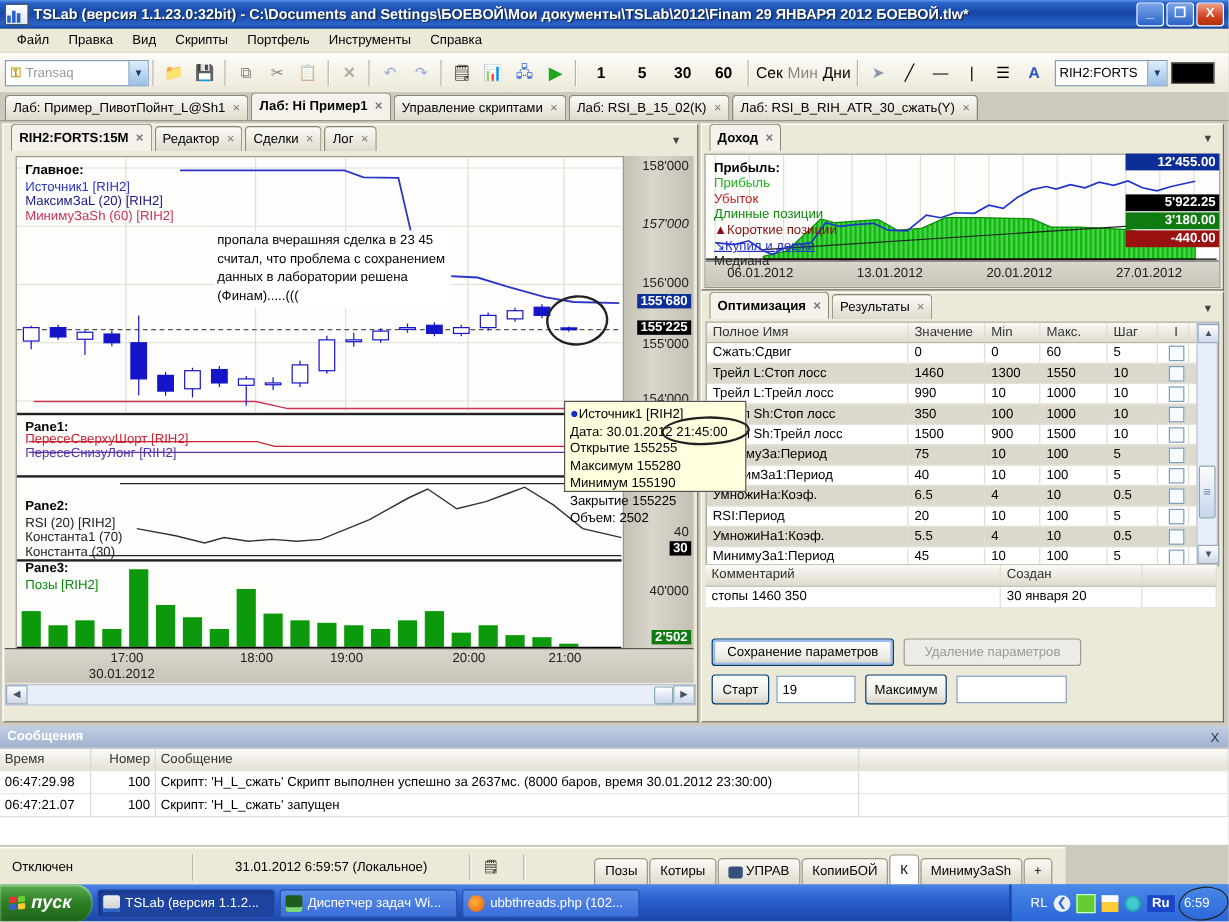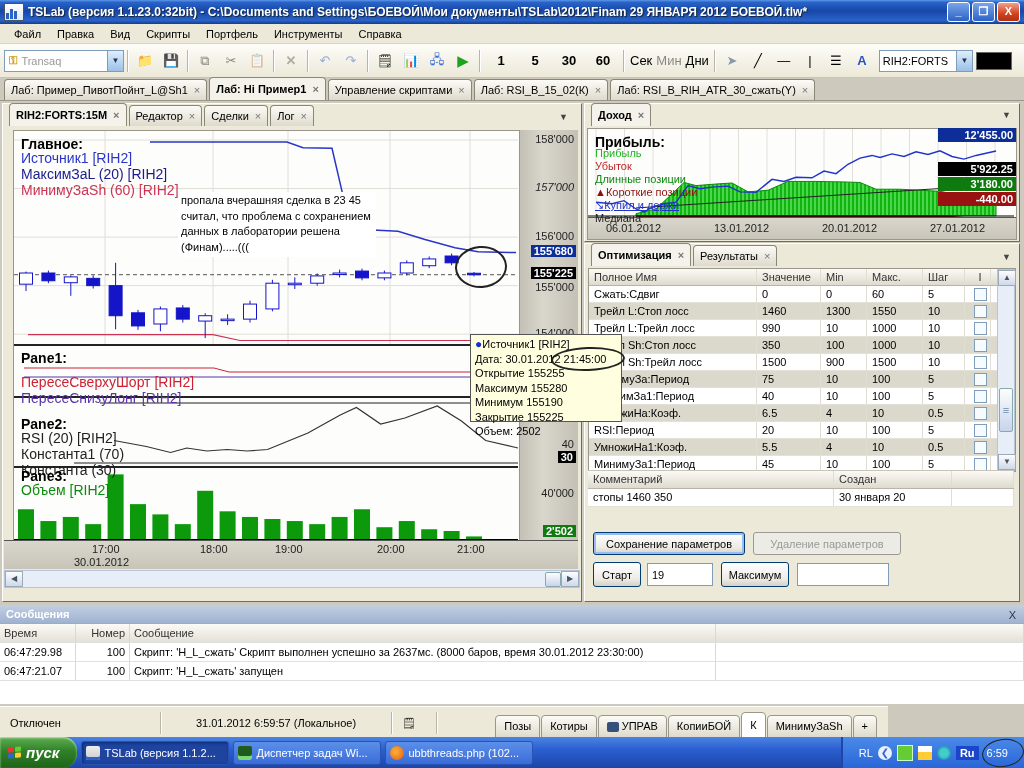--- a/index.html
+++ b/index.html
@@ -29,21 +29,21 @@
   
   #main-tabs{left:0;top:78px;width:1024px;height:23px;display:flex;align-items:flex-end;padding-left:4px;box-sizing:border-box;background:#cdc9bd;border-bottom:1px solid #9a968a;}
   .tab{height:20px;display:flex;align-items:center;padding:0 6px;margin-right:2px;border:1px solid #8a8678;border-bottom:none;border-radius:4px 4px 0 0;background:linear-gradient(180deg,#fcfbf6,#dedacd);white-space:nowrap;}
   .tab.active{background:#f4f2ea;font-weight:bold;height:22px;}
   .tab .x{margin-left:6px;color:#777;font-size:11px;}
   
   .panel{background:#ece9d8;border:1px solid;border-color:#fff #6f6d60 #6f6d60 #fff;}
   .subtabs{display:flex;align-items:flex-end;height:22px;padding-left:6px;position:relative;}
   .subtabs .dd-arrow{position:absolute;right:8px;top:6px;font-size:9px;color:#444;}
   .plotbox{background:#fdfdfc;border:1px solid #9a968a;position:absolute;overflow:hidden;}
-  .legend-line{position:absolute;white-space:nowrap;font-size:14px;}
+  .legend-line{position:absolute;white-space:nowrap;font-size:11px;}
   .axis-strip{position:absolute;background:linear-gradient(90deg,#c4c0b6,#d9d6cc 40%,#c4c0b6);border-left:1px solid #9a968a;}
   .tick{position:absolute;font-size:11px;color:#222;right:4px;}
   .hl{position:absolute;right:2px;color:#fff;font-weight:bold;padding:0 3px;font-size:11px;}
   .timeaxis{position:absolute;background:linear-gradient(180deg,#d9d6cc,#c8c4b8);border-top:1px solid #555;}
   .tlabel{position:absolute;font-size:11px;color:#222;}
   .hscroll{position:absolute;height:16px;background:#e8eef8;border:1px solid #b8c4d8;display:flex;align-items:center;}
   .sbtn{width:16px;height:14px;background:linear-gradient(180deg,#fdfdfd,#cfd8ea);border:1px solid #9ab;color:#456;font-size:8px;text-align:center;line-height:14px;}
   .sthumb{height:13px;background:linear-gradient(180deg,#fdfdfd,#c8d4ec);border:1px solid #8aa;border-radius:2px;}
   
   .trow{display:flex;height:16px;line-height:16px;border-bottom:1px solid #e4e2d8;}
@@ -79,21 +79,21 @@
   .winflag i{height:5px;border-radius:1px;}
   .task-btn{height:24px;margin-left:4px;width:148px;border-radius:3px;background:linear-gradient(180deg,#5c8fe8,#3a6cd8);border:1px solid #2a52b0;color:#fff;display:flex;align-items:center;padding:0 4px;box-sizing:border-box;white-space:nowrap;overflow:hidden;font-size:11px;}
   .task-btn.active{background:#1e44a0;box-shadow:inset 1px 1px 3px #0c2a70;}
   .task-ico{width:14px;height:14px;margin-right:4px;flex:none;border-radius:2px;}
   .ico-tslab .task-ico{background:linear-gradient(180deg,#eee,#ccc);box-shadow:inset 0 -3px 0 #2a63c8;}
   .ico-task .task-ico{background:#1d5c1d;box-shadow:inset 0 -4px 0 #7ad87a;}
   .ico-ff .task-ico{background:radial-gradient(circle at 40% 40%,#ffb13a,#e05a10);border-radius:50%;}
   #tray{margin-left:auto;height:31px;background:linear-gradient(180deg,#4a8ae8,#2a66d8);border-left:2px solid #1c46a8;display:flex;align-items:center;padding:0 16px;color:#fff;}
   .tray-ico{width:14px;height:14px;margin-left:5px;}
   
-  #tooltip{left:470px;top:334px;width:152px;height:88px;background:#ffffdf;border:1px solid #555;font-size:11px;line-height:14.5px;padding:2px 4px;box-sizing:border-box;z-index:40;}
+  #tooltip{left:470px;top:334px;width:152px;height:76px;background:#ffffdf;border:1px solid #555;font-size:11px;line-height:14.5px;padding:2px 4px;box-sizing:border-box;z-index:40;}
   #tooltip .bullet{color:#1a2ecc;font-size:12px;}
   .hand-ellipse{position:absolute;border:2px solid #222;border-radius:50%;background:transparent;z-index:50;}
   #note-box{left:178px;top:192px;width:192px;height:63px;background:#fff;font-size:11px;line-height:15.5px;padding:1px 3px;z-index:30;}
   .val-badge{position:absolute;right:3px;width:72px;color:#fff;font-weight:bold;font-size:11px;text-align:right;padding:0 3px;height:14px;line-height:14px;z-index:5;}
 </style>
 </head>
 <body>
 
 <div id="screen">
 
@@ -310,36 +310,36 @@
     </div>
 
     <div class="legend-line" style="left:18px;top:32px;font-weight:bold;">Главное:</div>
     <div class="abs" style="left:18px;top:46px;">
 
     <div class="legend-line" style="position: static; color: rgb(42, 53, 200);">Источник1 [RIH2]</div>
         <div class="legend-line" style="position: static; color: rgb(26, 26, 140);">МаксимЗаL (20) [RIH2]</div>
         <div class="legend-line" style="position: static; color: rgb(204, 51, 85);">МинимуЗаSh (60) [RIH2]</div>
       </div>
     <div class="legend-line" style="left:18px;top:246px;font-weight:bold;">Pane1:</div>
-    <div class="abs" style="left:18px;top:270px;">
+    <div class="abs" style="left:18px;top:256px;">
 
     <div class="legend-line" style="position: static; color: rgb(204, 34, 51);">ПересеСверхуШорт [RIH2]</div>
         <div class="legend-line" style="position: static; color: rgb(90, 53, 170);">ПересеСнизуЛонг [RIH2]</div>
       </div>
     <div class="legend-line" style="left:18px;top:312px;font-weight:bold;">Pane2:</div>
     <div class="abs" style="left:18px;top:326px;">
 
     <div class="legend-line" style="position: static; color: rgb(34, 34, 34);">RSI (20) [RIH2]</div>
         <div class="legend-line" style="position: static; color: rgb(34, 34, 34);">Константа1 (70)</div>
         <div class="legend-line" style="position: static; color: rgb(34, 34, 34);">Константа (30)</div>
       </div>
     <div class="legend-line" style="left:18px;top:364px;font-weight:bold;">Pane3:</div>
     <div class="abs" style="left:18px;top:378px;">
 
-    <div class="legend-line" style="position: static; color: rgb(12, 138, 12);">Объем [RIH2]</div>
+    <div class="legend-line" style="position: static; color: rgb(12, 138, 12);">Позы [RIH2]</div>
       </div>
 
     <div class="axis-strip" style="left:516px;top:26px;width:58px;height:410px;">
       <span class="tick" style="top:3px;">158'000</span>
       <span class="tick" style="top:51px;font-style:italic;">157'000</span>
       <span class="tick" style="top:100px;">156'000</span>
       <span class="hl" style="top:115px;background:#0c2e96;">155'680</span>
       <span class="hl" style="top:137px;background:#000;">155'225</span>
       <span class="tick" style="top:151px;">155'000</span>
       <span class="tick" style="top:197px;">154'000</span>

